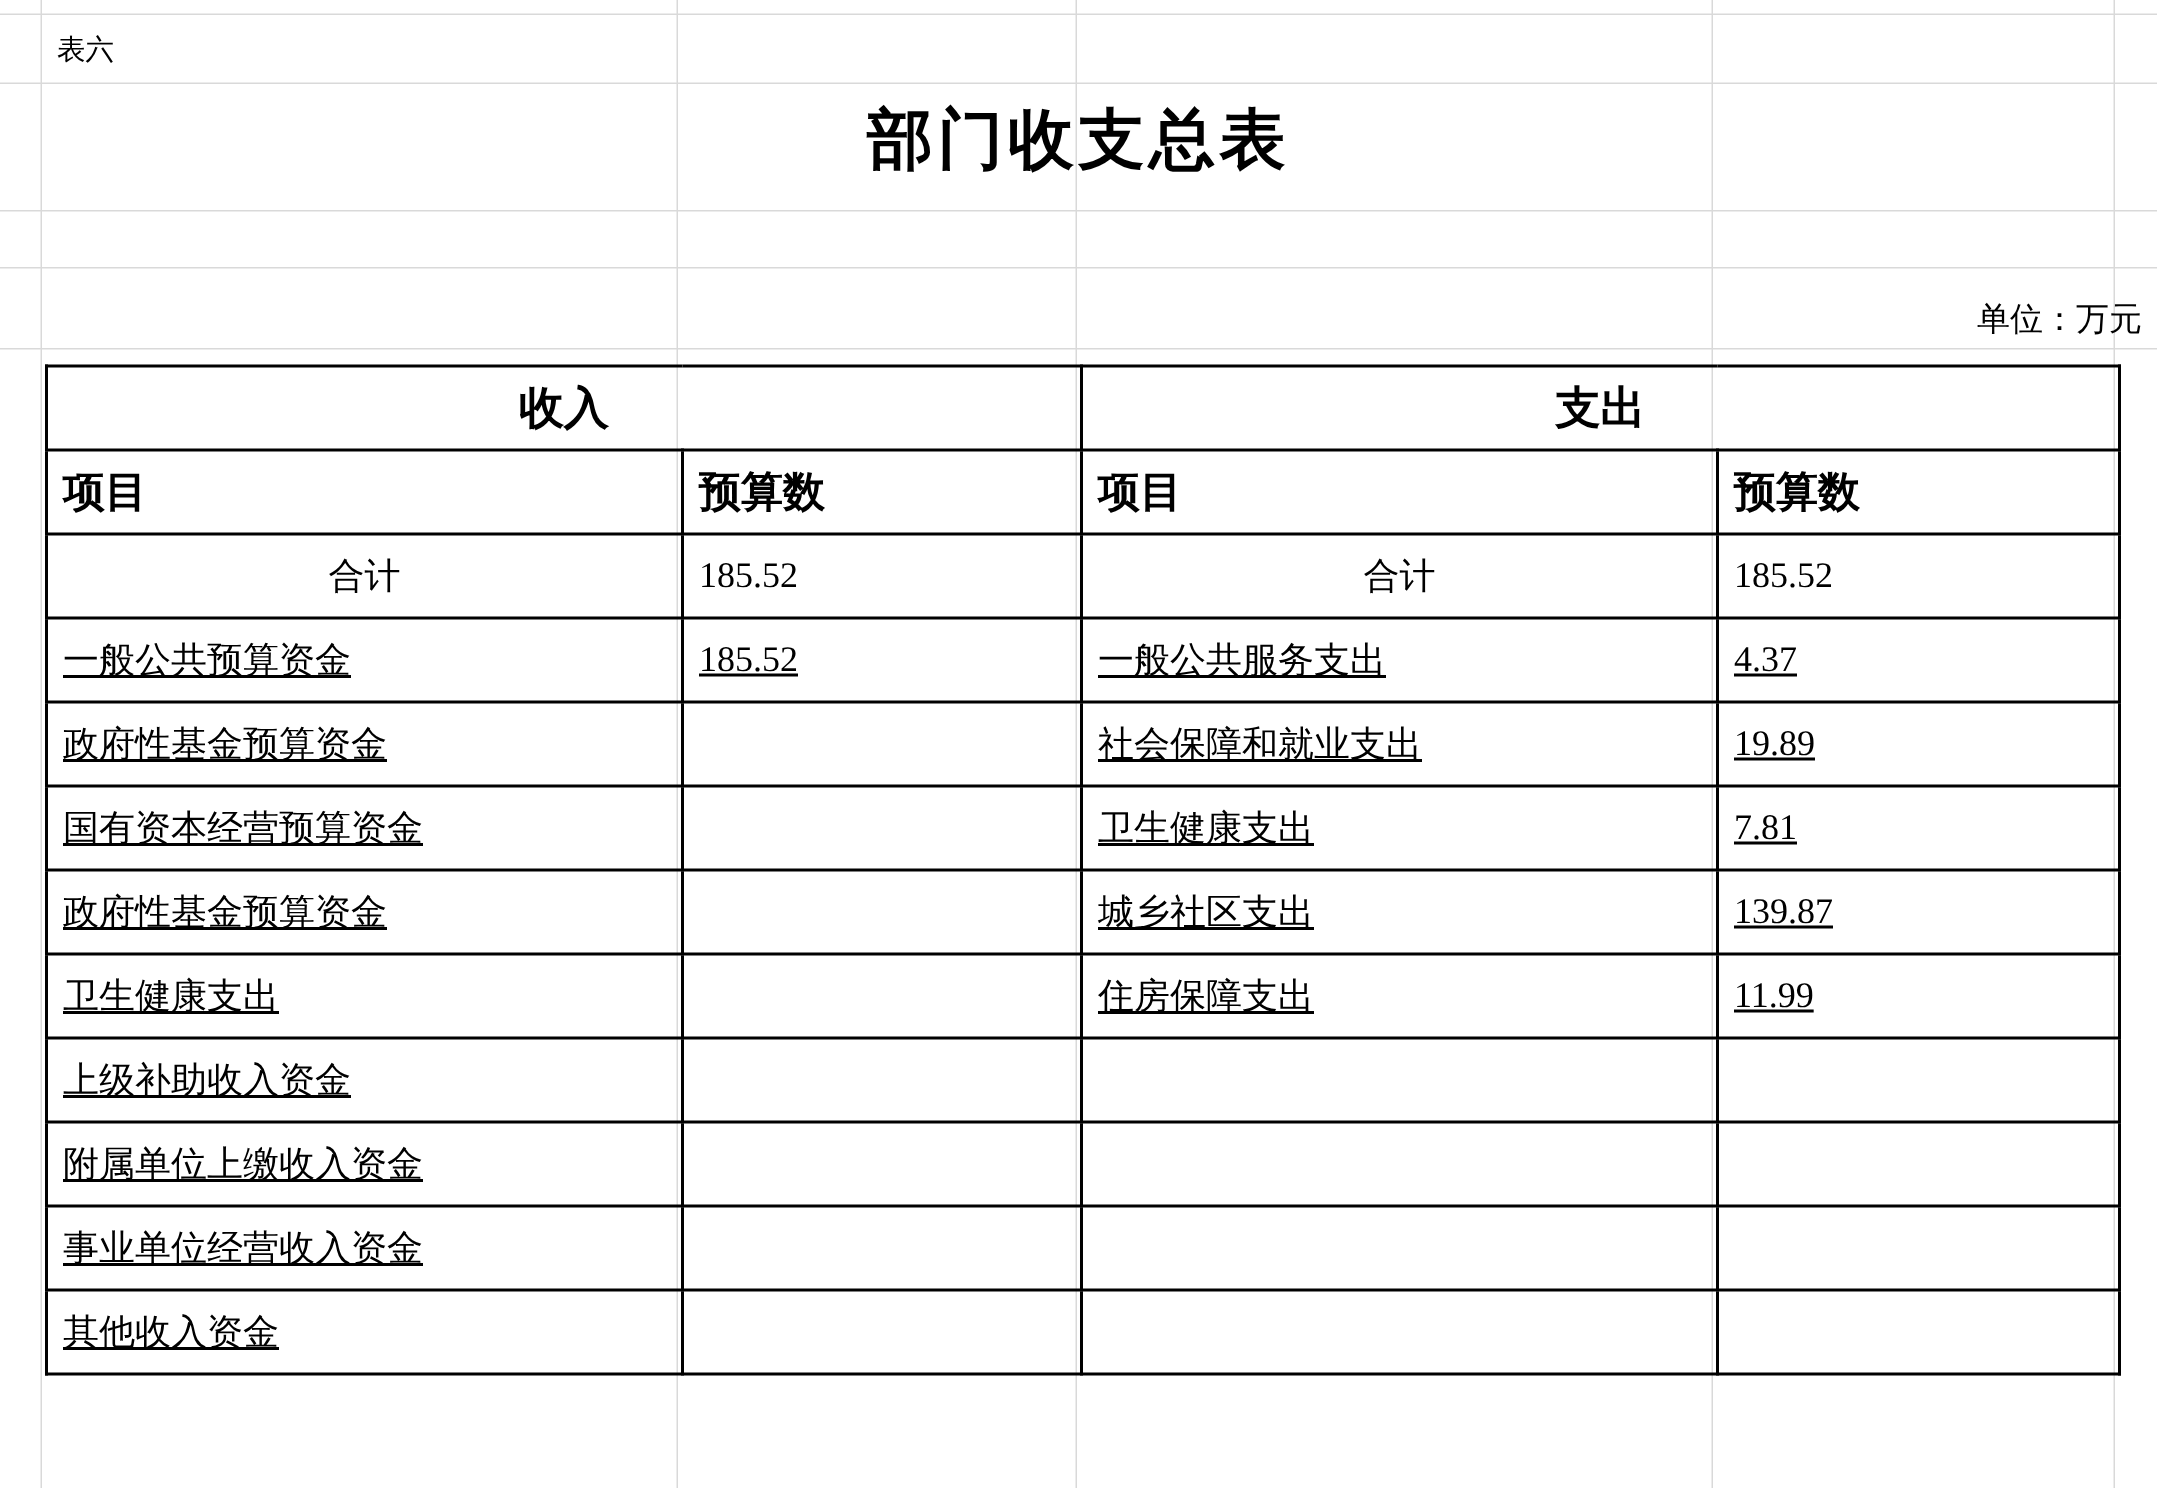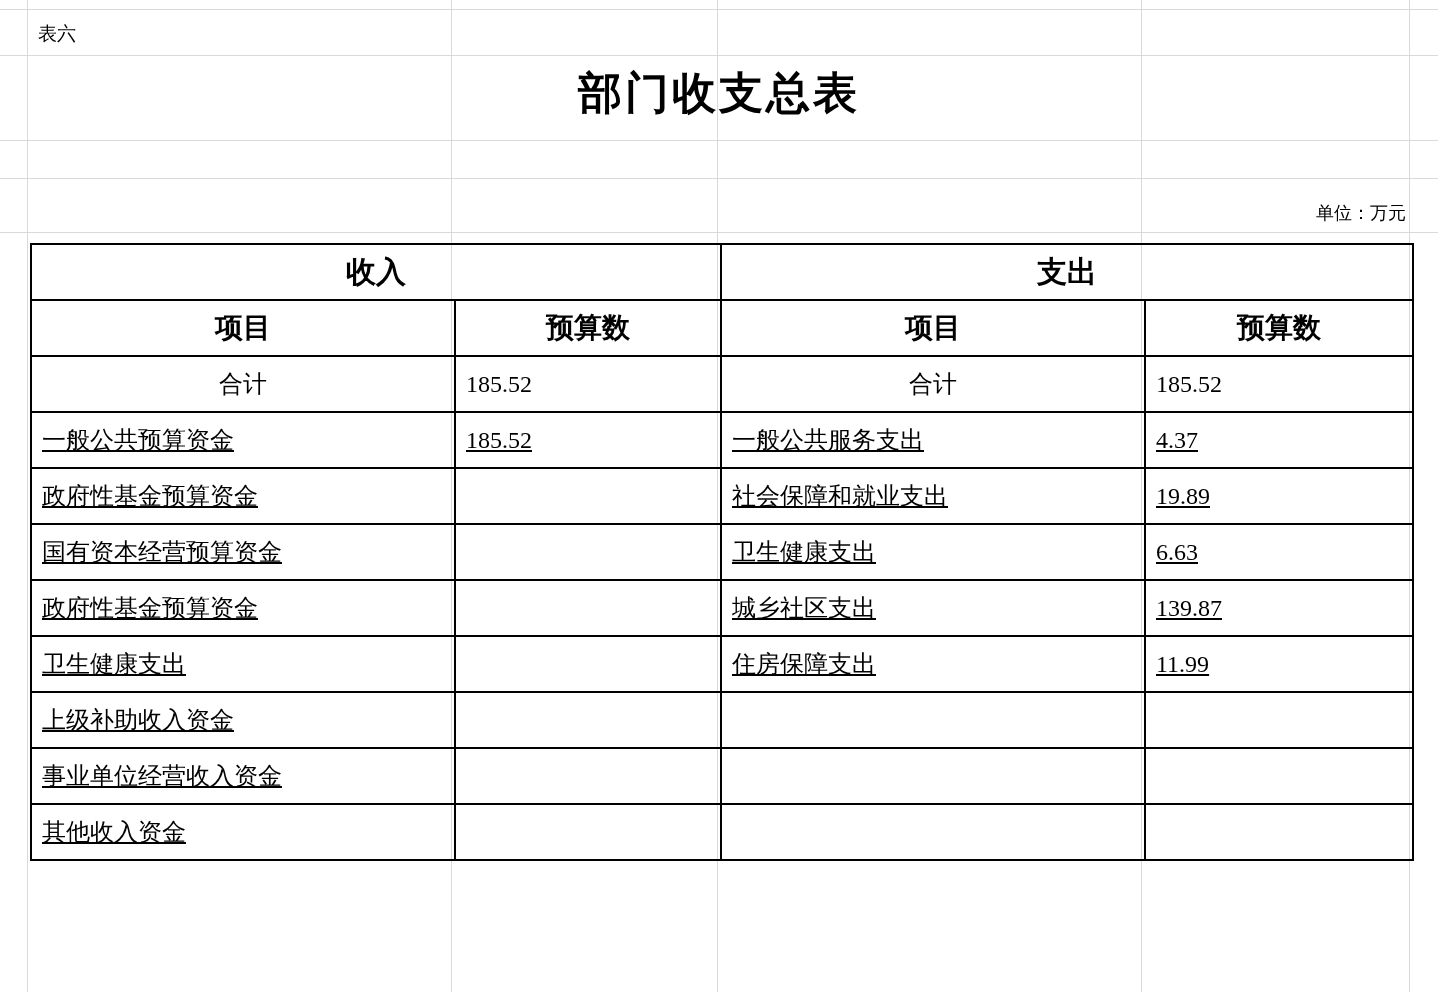--- a/index.html
+++ b/index.html
@@ -67,23 +67,23 @@
     text-align: center;
     font-size: 44px;
     font-weight: bold;
     letter-spacing: 3px;
     line-height: 56px;
     font-family: "Liberation Serif", serif;
   }
 
   .unit-note {
     position: absolute;
-    right: 32px;
+    right: 10px;
     top: 198px;
-    font-size: 18px;
+    font-size: 22px;
     line-height: 30px;
   }
 
   table.budget {
     position: absolute;
     left: 30px;
     top: 243px;
     width: 1382px;
     border-collapse: collapse;
     table-layout: fixed;
@@ -103,21 +103,20 @@
 
   .group-head td {
     height: 86px;
     text-align: center;
     font-size: 30px;
     font-weight: bold;
     border-radius: 22px;
   }
   .col-head td {
     height: 72px;
-    text-align: center;
     font-size: 28px;
     font-weight: bold;
   }
   .total-row td {
     height: 60px;
   }
   .total-row .t-label {
     text-align: center;
   }
   .num {
@@ -194,41 +193,47 @@
         <tr class="row-body">
           <td class="txt">政府性基金预算资金</td>
           <td class="num"></td>
           <td class="txt">社会保障和就业支出</td>
           <td class="num">19.89</td>
         </tr>
         <tr class="row-body">
           <td class="txt">国有资本经营预算资金</td>
           <td class="num"></td>
           <td class="txt">卫生健康支出</td>
-          <td class="num">6.63</td>
+          <td class="num">7.81</td>
         </tr>
         <tr class="row-body">
           <td class="txt">政府性基金预算资金</td>
           <td class="num"></td>
           <td class="txt">城乡社区支出</td>
           <td class="num">139.87</td>
         </tr>
         <tr class="row-body">
           <td class="txt">卫生健康支出</td>
           <td class="num"></td>
           <td class="txt">住房保障支出</td>
           <td class="num">11.99</td>
         </tr>
         <tr class="row-body">
           <td class="txt">上级补助收入资金</td>
           <td class="num"></td>
           <td class="txt"></td>
           <td class="num"></td>
         </tr>
         <tr class="row-body">
+          <td class="txt">附属单位上缴收入资金</td>
+          <td class="num"></td>
+          <td class="txt"></td>
+          <td class="num"></td>
+        </tr>
+        <tr class="row-body">
           <td class="txt">事业单位经营收入资金</td>
           <td class="num"></td>
           <td class="txt"></td>
           <td class="num"></td>
         </tr>
         <tr class="row-body">
           <td class="txt">其他收入资金</td>
           <td class="num"></td>
           <td class="txt"></td>
           <td class="num"></td>

